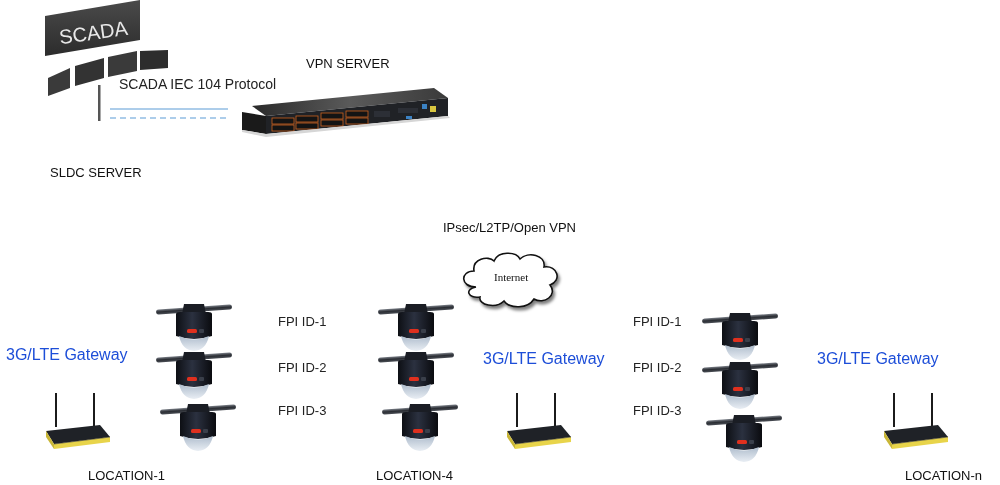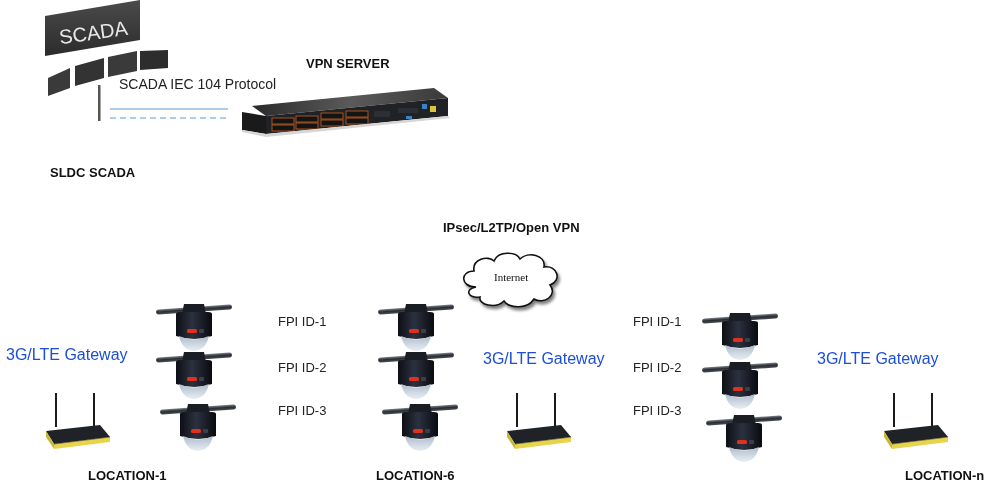--- a/index.html
+++ b/index.html
@@ -1,18 +1,18 @@
 <!DOCTYPE html>
 <html><head>
   <meta charset="utf-8">
   <style>
     html, body { margin: 0; padding: 0; background: #ffffff; }
     body { width: 1000px; height: 485px; position: relative; overflow: hidden; font-family: "Liberation Sans", sans-serif; color: #1a1a1a; }
     .abs { position: absolute; }
-    .label-bold { font-weight: bold; font-size: 13px; color: #111; white-space: nowrap; }
+    .label-bold { font-weight: normal; font-size: 13px; color: #111; white-space: nowrap; }
     .gw-label { font-size: 16px; color: #1d4ed8; white-space: nowrap; font-family: "Liberation Sans", sans-serif; }
     .fpi-label { font-size: 13px; color: #222; white-space: nowrap; }
     .proto-label { font-size: 14px; color: #222; white-space: nowrap; }
     .internet-label { font-family: Liberation Serif, serif; font-size: 11px; color: #111; }
     svg { overflow: visible; }
   </style>
 </head>
 <body>
 
 <svg width="0" height="0" style="position:absolute">
@@ -67,21 +67,21 @@
 
     <path d="M8 78 L30 68 L30 88 L8 96 Z" fill="#3a3a3a"></path>
     <path d="M35 66 L64 58 L64 78 L35 86 Z" fill="#333"></path>
     <path d="M68 57 L97 51 L97 71 L68 77 Z" fill="#3a3a3a"></path>
     <path d="M100 51 L128 50 L128 68 L100 70 Z" fill="#2d2d2d"></path>
 
     <rect x="58" y="85" width="2.5" height="36" fill="#555"></rect>
   </svg>
 </div>
 
-<div class="abs label-bold" style="left:50px;top:165px;">SLDC SCADA</div>
+<div class="abs label-bold" style="left:50px;top:165px;">SLDC SERVER</div>
 
 <div class="abs proto-label" style="left:111px;top:76px;margin-left:8px;">SCADA IEC 104 Protocol</div>
 
 <svg class="abs" width="130" height="14" style="left:108px;top:106px;">
   <line x1="2" y1="3" x2="120" y2="3" stroke="#5b9bd5" stroke-width="1"></line>
   <line x1="2" y1="12" x2="120" y2="12" stroke="#5b9bd5" stroke-width="1" stroke-dasharray="6,4"></line>
 </svg>
 
 <div class="abs label-bold" style="left:306px;top:56px;">VPN SERVER</div>
 
@@ -152,21 +152,21 @@
 
   <div class="abs gw-label" style="left:483px;top:350px;">3G/LTE Gateway</div>
   <svg class="abs" width="70" height="60" style="left:503px;top:393px;">
       <use href="#router"></use>
     </svg>
 
   <div class="abs fpi-label" style="left:633px;top:314px;">FPI ID-1</div>
   <div class="abs fpi-label" style="left:633px;top:360px;">FPI ID-2</div>
   <div class="abs fpi-label" style="left:633px;top:403px;">FPI ID-3</div>
 
-  <div class="abs label-bold" style="left:376px;top:468px;">LOCATION-6</div>
+  <div class="abs label-bold" style="left:376px;top:468px;">LOCATION-4</div>
 </div>
 
 <div>
   <svg class="abs" width="80" height="56" style="left:700px;top:307px;">
       <use href="#fpi"></use>
     </svg>
   <svg class="abs" width="80" height="56" style="left:700px;top:356px;">
       <use href="#fpi"></use>
     </svg>
   <svg class="abs" width="80" height="56" style="left:704px;top:409px;">

